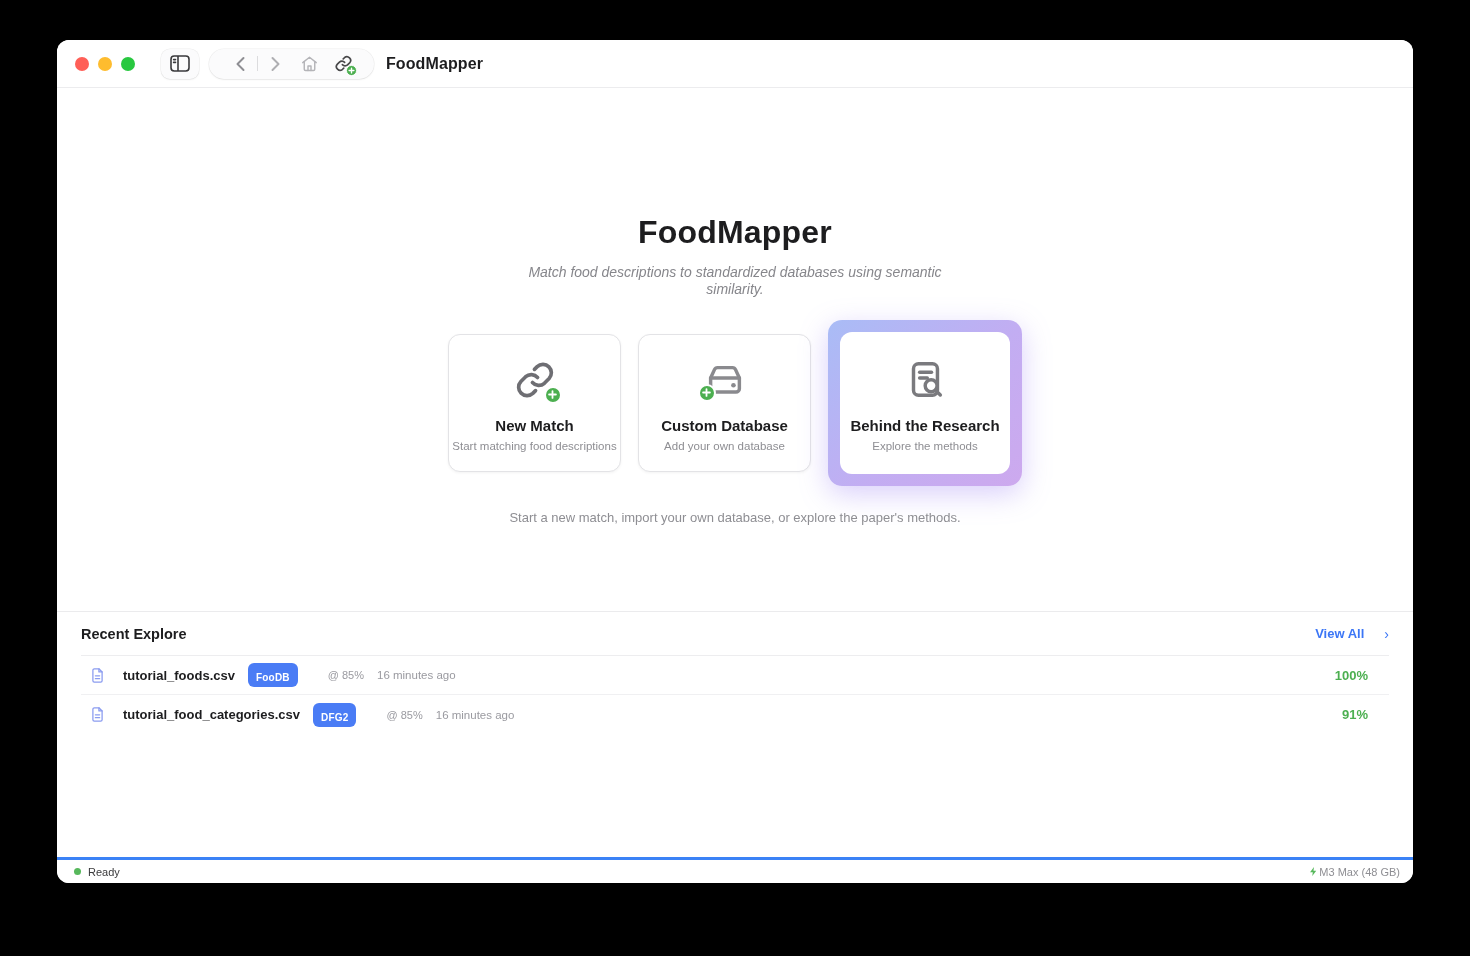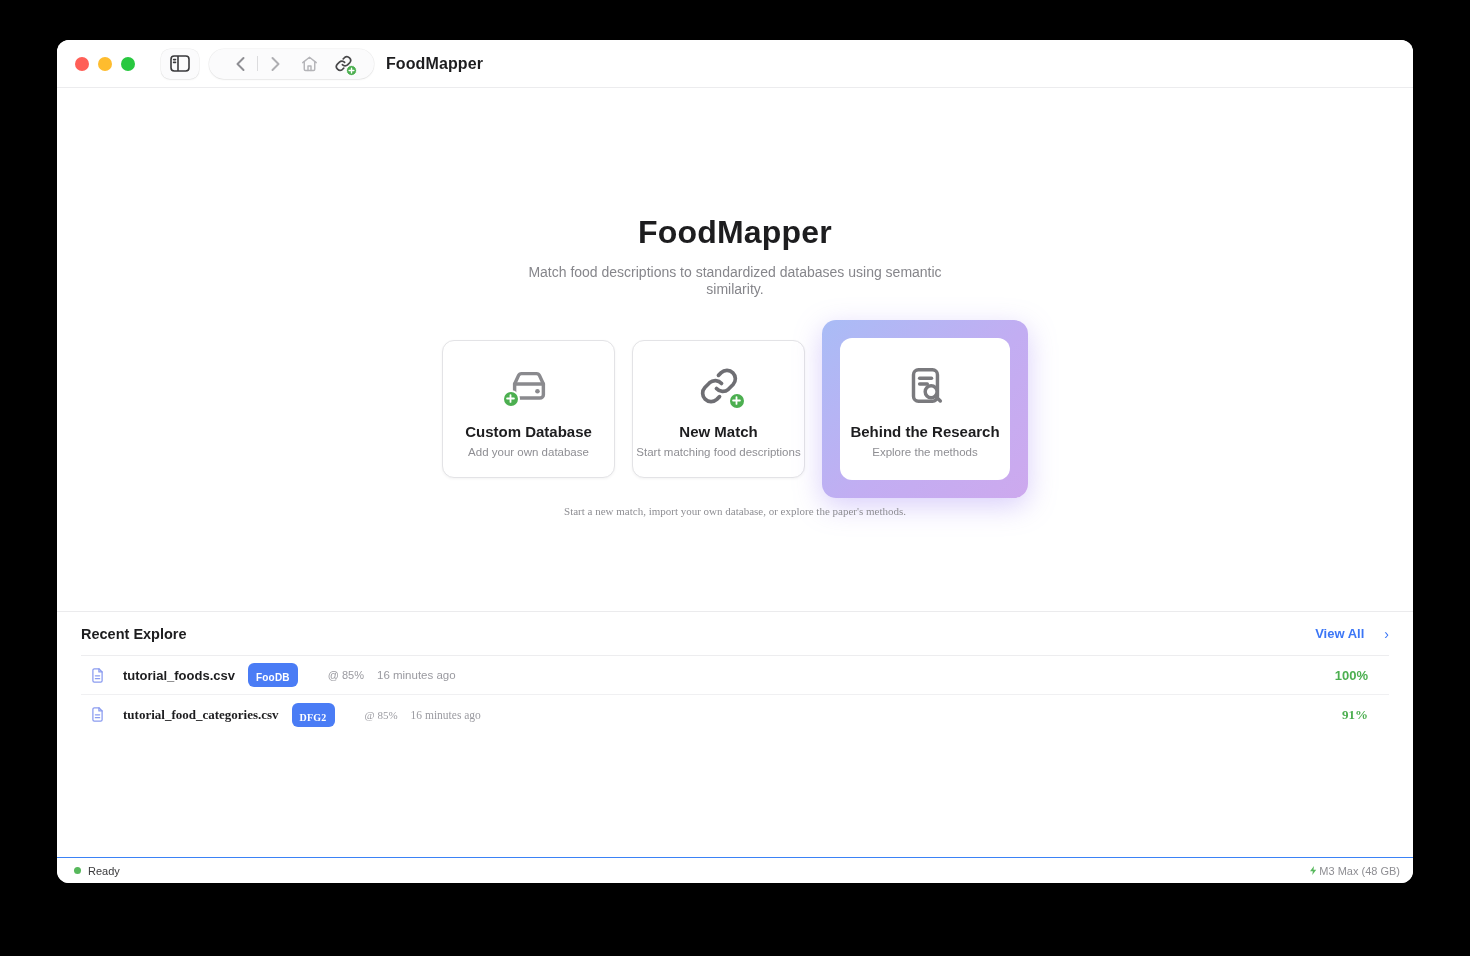--- a/index.html
+++ b/index.html
@@ -23,60 +23,60 @@
   .sidebar-btn { margin-left:26px; width:38px; height:30px; border-radius:9px; border:none; cursor:pointer; }
   .nav-pill { margin-left:10px; height:30px; border-radius:15px; padding:0 14px; gap:0; }
   .nav-btn { border:none; background:transparent; width:34px; height:30px; display:flex; align-items:center; justify-content:center; cursor:pointer; }
   .nav-sep { width:1px; height:15px; background:#dcdcde; }
   .win-title { margin-left:12px; font-size:16px; font-weight:700; color:#1d1d1f; letter-spacing:.1px; }
 
   
   .main { flex:1; display:flex; flex-direction:column; background:#fff; }
   .hero { height:524px; flex:0 0 524px; border-bottom:1px solid #ebebed; text-align:center; }
   .hero h1 { margin-top:126px; font-size:32px; font-weight:700; color:#1d1d1f; letter-spacing:.2px; }
-  .hero .sub { margin:13px auto 0; max-width:420px; font-size:14px; line-height:17px; color:#86868b; }
+  .hero .sub { margin:13px auto 0; max-width:420px; font-size:14px; line-height:17px; color:#86868b;font-style:italic; }
 
   .cards { display:flex; justify-content:center; align-items:center; gap:17px; margin-top:22px; }
   .card { width:173px; height:138px; background:#fff; border:1px solid #e3e3e6; border-radius:12px;
           box-shadow:0 1px 3px rgba(0,0,0,.05); display:flex; flex-direction:column; align-items:center; justify-content:center; cursor:pointer; }
-  .card3-wrap { padding:18px; border-radius:14px;
+  .card3-wrap { padding:12px; border-radius:14px;
                 background:linear-gradient(135deg,#a9bcf6 0%,#c2adf2 55%,#cda9ee 100%);
                 box-shadow:0 8px 28px rgba(154,128,244,.38); cursor:pointer; }
   .card3-wrap .card { width:170px; height:142px; border:none; box-shadow:none; }
 
   .card-icon { position:relative; width:50px; height:50px; display:flex; align-items:center; justify-content:center; }
   .plus-badge { position:absolute; width:18px; height:18px; border-radius:50%; background:#4caf50; border:2px solid #fff;
                 display:flex; align-items:center; justify-content:center; }
   .plus-badge.br { right:-2px; bottom:1px; }
   .plus-badge.bl { left:-2px; bottom:3px; }
   .plus-badge svg { width:9px; height:9px; }
   .card-title { margin-top:12px; font-size:15px; font-weight:700; color:#1d1d1f; }
   .card-sub { margin-top:6px; font-size:11.5px; color:#8e8e93; }
 
-  .caption { margin-top:7px; font-size:11px; color:#8e8e93;font-family:Liberation Serif, serif; }
+  .caption { margin-top:24px; font-size:13px; color:#8e8e93; }
 
   
   .sessions { flex:1; padding:0 24px; background:#fff; }
   .sessions-header { height:44px; display:flex; align-items:center; justify-content:space-between; border-bottom:1px solid #ededef; }
   .sessions-title { font-size:14.5px; font-weight:700; color:#1d1d1f; }
   .view-all { display:flex; align-items:center; gap:20px; color:#3b76f6; font-size:13px; font-weight:700; text-decoration:none; cursor:pointer; }
   .view-all .chev { font-size:14px; font-weight:400; line-height:1; }
 
   .row { height:39px; display:flex; align-items:center; padding:0 21px 0 8px; cursor:pointer; }
-  .row + .row { border-top:0;font-family:Liberation Serif, serif; }
+  .row + .row { border-top:0; }
   .row.divided { border-bottom:1px solid #f0f0f2; }
   .file-icon { width:17px; height:19px; flex:0 0 17px; }
   .row .fname { margin-left:17px; font-size:13px; font-weight:700; color:#1d1d1f; }
   .badge { margin-left:13px; background:#4a7cf5; color:#fff; font-size:10px; font-weight:700; padding:9px 8px 4px; border-radius:6px; letter-spacing:.2px; }
   .row .thresh { margin-left:30px; font-size:11px; color:#9a9aa0; }
   .row .time { margin-left:13px; font-size:11.5px; color:#9a9aa0; }
   .row .pct { margin-left:auto; font-size:13px; font-weight:700; color:#4caf50; }
 
   
-  .statusbar { height:26px; flex:0 0 26px; border-top:1px solid #3b82f6; display:flex; align-items:center; justify-content:space-between; padding:0 13px 0 17px; background:#fff; }
+  .statusbar { height:26px; flex:0 0 26px; border-top:3px solid #3b82f6; display:flex; align-items:center; justify-content:space-between; padding:0 13px 0 17px; background:#fff; }
   .status-left { display:flex; align-items:center; gap:7px; font-size:11px; color:#3a3a3c; }
   .status-dot { width:7px; height:7px; border-radius:50%; background:#57b85c; }
   .status-right { display:flex; align-items:center; gap:0; font-size:11px; color:#8e8e93; }
   .status-right svg { width:11px; height:11px; }
 </style>
 </head>
 <body>
 
 <div class="window">
 
@@ -142,49 +142,49 @@
 
   <div class="main">
     <div class="hero">
       <h1>FoodMapper</h1>
       <p class="sub">Match food descriptions to standardized databases using semantic similarity.</p>
 
       <div class="cards">
 
         <div class="card">
           <div class="card-icon">
+            <svg width="44" height="44" viewBox="0 0 24 24" fill="none" stroke="#6e6e73" stroke-width="2" stroke-linecap="round" stroke-linejoin="round">
+              <path d="M10.6 13.4a4.6 4.6 0 0 0 6.5.4l2.6-2.6a4.6 4.6 0 0 0-6.5-6.5l-1.5 1.5"></path>
+              <path d="M13.4 10.6a4.6 4.6 0 0 0-6.5-.4l-2.6 2.6a4.6 4.6 0 0 0 6.5 6.5l1.5-1.5"></path>
+            </svg>
+            <span class="plus-badge br">
+              <svg viewBox="0 0 10 10">
+                  <path d="M5 1.2v7.6M1.2 5h7.6" stroke="#fff" stroke-width="2" stroke-linecap="round"></path>
+                </svg>
+            </span>
+          </div>
+          <div class="card-title">New Match</div>
+          <div class="card-sub">Start matching food descriptions</div>
+        </div>
+
+        <div class="card">
+          <div class="card-icon">
             <svg width="46" height="46" viewBox="0 0 24 24" fill="none" stroke="#8a8a8e" stroke-width="1.8" stroke-linecap="round" stroke-linejoin="round">
               <path d="M6.5 6.6 4.5 11v5.5A1.8 1.8 0 0 0 6.3 18.3h11.4a1.8 1.8 0 0 0 1.8-1.8V11l-2-4.4a1.8 1.8 0 0 0-1.6-1.05H8.1a1.8 1.8 0 0 0-1.6 1.05z"></path>
               <line x1="4.5" y1="11" x2="19.5" y2="11"></line>
               <line x1="16.4" y1="14.7" x2="16.41" y2="14.7" stroke-width="2.4"></line>
             </svg>
             <span class="plus-badge bl">
               <svg viewBox="0 0 10 10">
                   <path d="M5 1.2v7.6M1.2 5h7.6" stroke="#fff" stroke-width="2" stroke-linecap="round"></path>
                 </svg>
             </span>
           </div>
           <div class="card-title">Custom Database</div>
           <div class="card-sub">Add your own database</div>
-        </div>
-
-        <div class="card">
-          <div class="card-icon">
-            <svg width="44" height="44" viewBox="0 0 24 24" fill="none" stroke="#6e6e73" stroke-width="2" stroke-linecap="round" stroke-linejoin="round">
-              <path d="M10.6 13.4a4.6 4.6 0 0 0 6.5.4l2.6-2.6a4.6 4.6 0 0 0-6.5-6.5l-1.5 1.5"></path>
-              <path d="M13.4 10.6a4.6 4.6 0 0 0-6.5-.4l-2.6 2.6a4.6 4.6 0 0 0 6.5 6.5l1.5-1.5"></path>
-            </svg>
-            <span class="plus-badge br">
-              <svg viewBox="0 0 10 10">
-                  <path d="M5 1.2v7.6M1.2 5h7.6" stroke="#fff" stroke-width="2" stroke-linecap="round"></path>
-                </svg>
-            </span>
-          </div>
-          <div class="card-title">New Match</div>
-          <div class="card-sub">Start matching food descriptions</div>
         </div>
 
         <div class="card3-wrap">
           <div class="card">
             <div class="card-icon">
               <svg width="46" height="46" viewBox="0 0 24 24" fill="none" stroke="#7a7a7e" stroke-width="1.8" stroke-linecap="round" stroke-linejoin="round">
                 <rect x="6" y="3.5" width="12.5" height="16.5" rx="2.6"></rect>
                 <line x1="9.2" y1="8" x2="15.4" y2="8"></line>
                 <line x1="9.2" y1="11" x2="13.2" y2="11"></line>
                 <circle cx="15.2" cy="15" r="3.1" fill="#fff"></circle>

